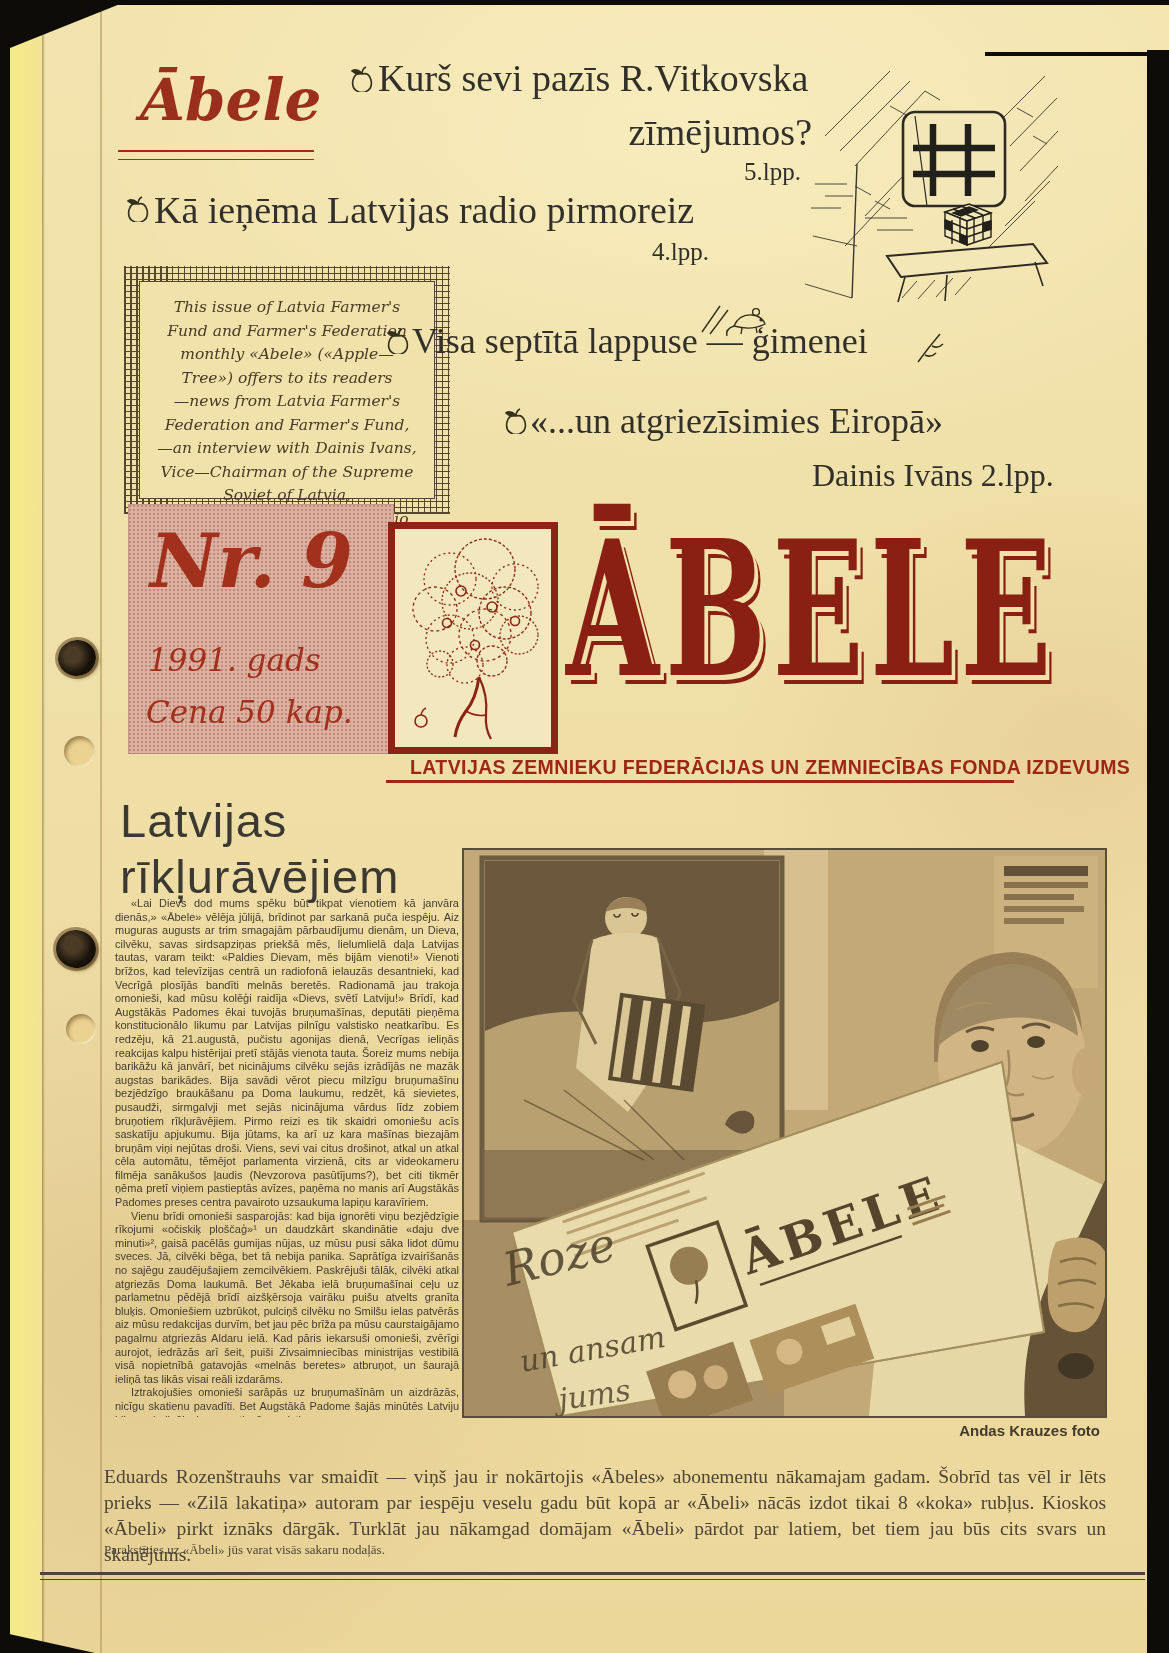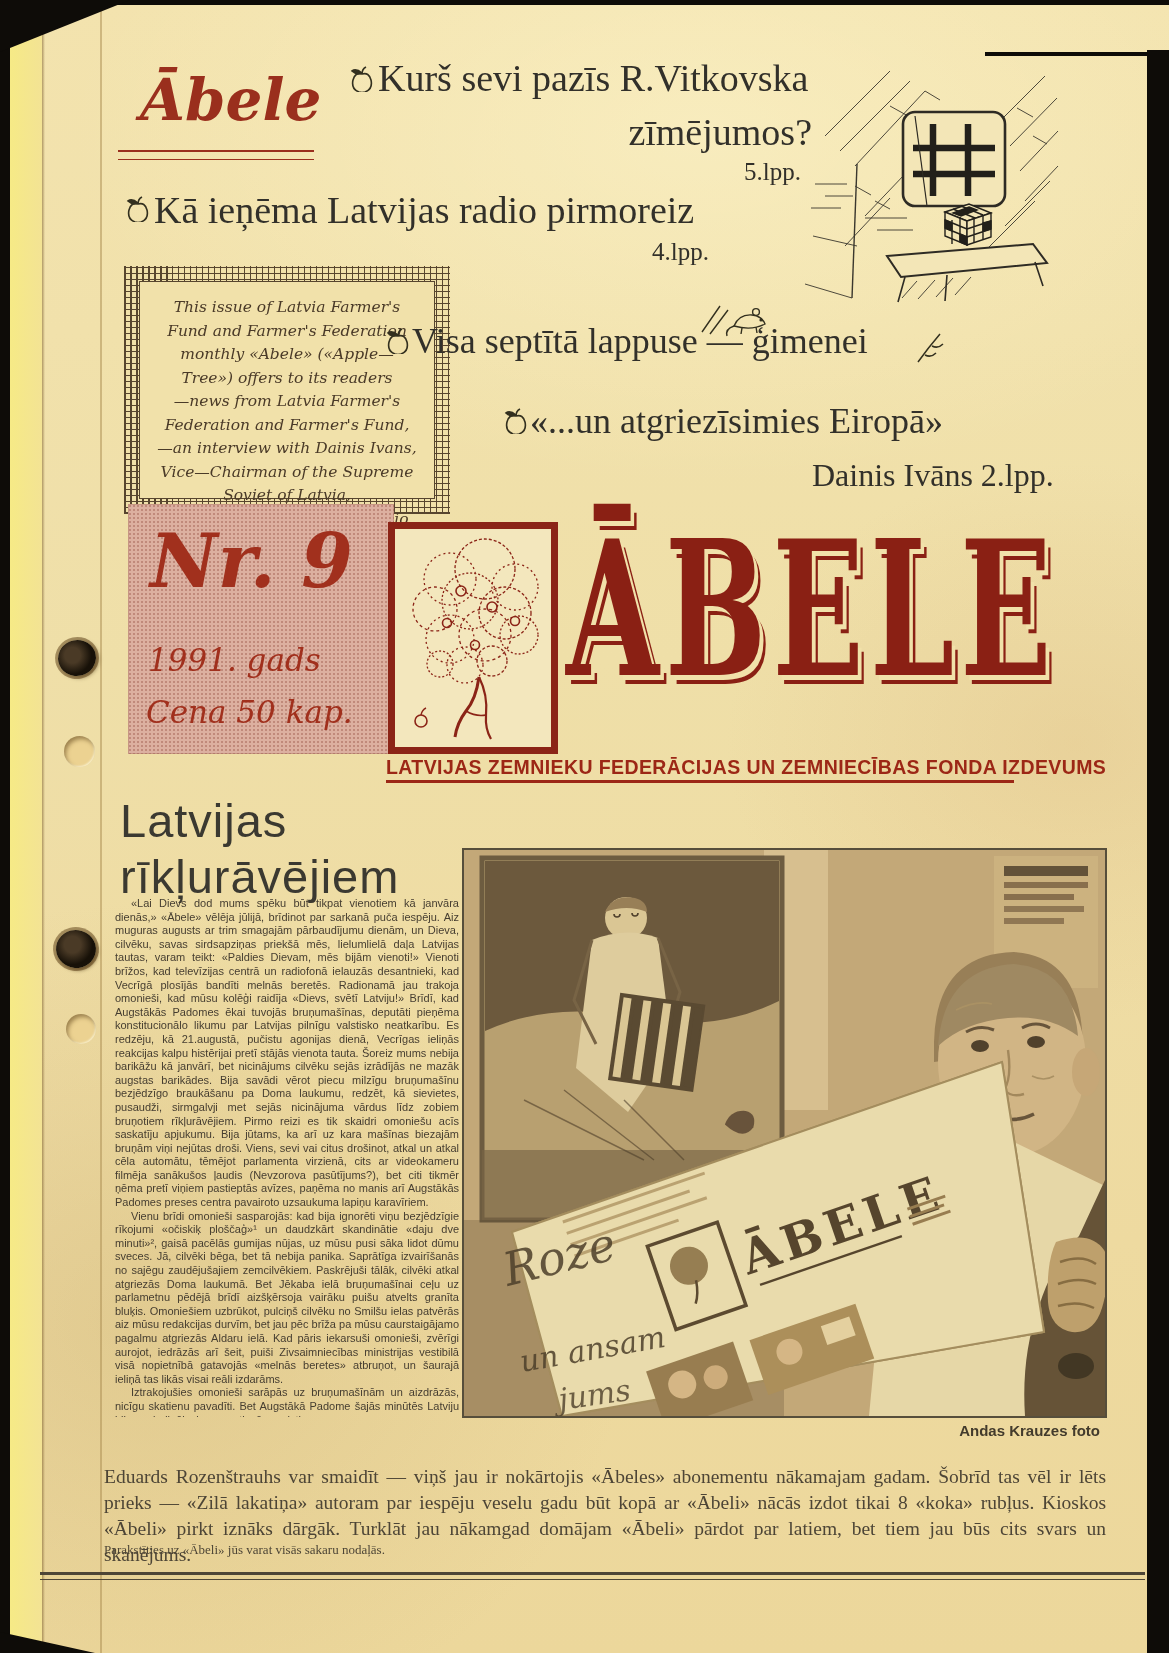--- a/index.html
+++ b/index.html
@@ -38,21 +38,21 @@
       line-height:1.52;color:#4a3a28;white-space:pre-line;}
   
   .issue-box{background-color:#dcb0a0;background-image:radial-gradient(#c08a7b 1px,transparent 1.2px);background-size:4px 4px;
       box-shadow:inset 0 0 0 1px rgba(150,90,70,.3);}
   
   .masthead-title{font-family:"DejaVu Serif",serif;font-weight:bold;color:#8a2014;
       font-size:200px;line-height:235px;letter-spacing:10px;white-space:nowrap;
       transform:scale(0.60,0.94);transform-origin:left top;
       text-shadow:6px 6px 0 #f1e1aa, 10px 10px 0 #8a2014;}
   .tree-box{border:7px solid #8b2417;background:#f3e7bd;box-sizing:border-box;}
-  .subtitle{font-family:"Liberation Sans",sans-serif;font-weight:bold;font-size:19.5px;color:#9c2716;letter-spacing:.4px;white-space:nowrap;}
+  .subtitle{font-family:"Liberation Sans",sans-serif;font-weight:bold;font-size:19.5px;color:#9c2716;letter-spacing:.4px;white-space:nowrap;margin-left:24px;}
   .subtitle-rule{background:#9c2716;height:3px;}
   
   .art-title{font-family:"Liberation Sans",sans-serif;font-weight:500;font-size:47px;line-height:56px;color:#3b3931;letter-spacing:1px;}
   .body-col{font-family:"Liberation Sans",sans-serif;font-size:11px;line-height:13.6px;color:#453d30;text-align:justify;overflow:hidden;}
   .body-col p{margin:0;text-indent:16px;}
   .photo-frame{border:2px solid #564e3b;box-sizing:content-box;background:#c7ab7a;}
   .photo-caption{font-family:"Liberation Sans",sans-serif;font-weight:bold;font-size:15px;color:#433b2c;text-align:right;}
   .footer-par{font-size:19.5px;line-height:1.33;color:#4d4536;text-align:justify;}
   .footer-sub{font-size:13px;color:#4d4536;margin-top:2px;}
   .double-rule{border-top:3px solid #4d4536;border-bottom:1.5px solid #4d4536;height:4px;}

